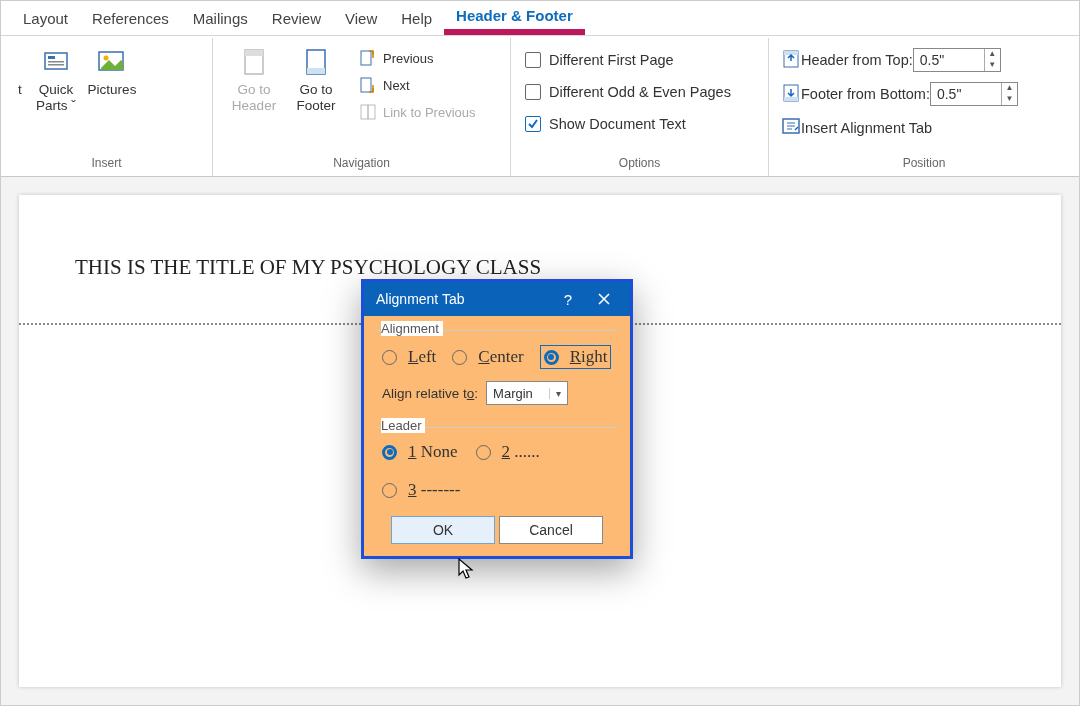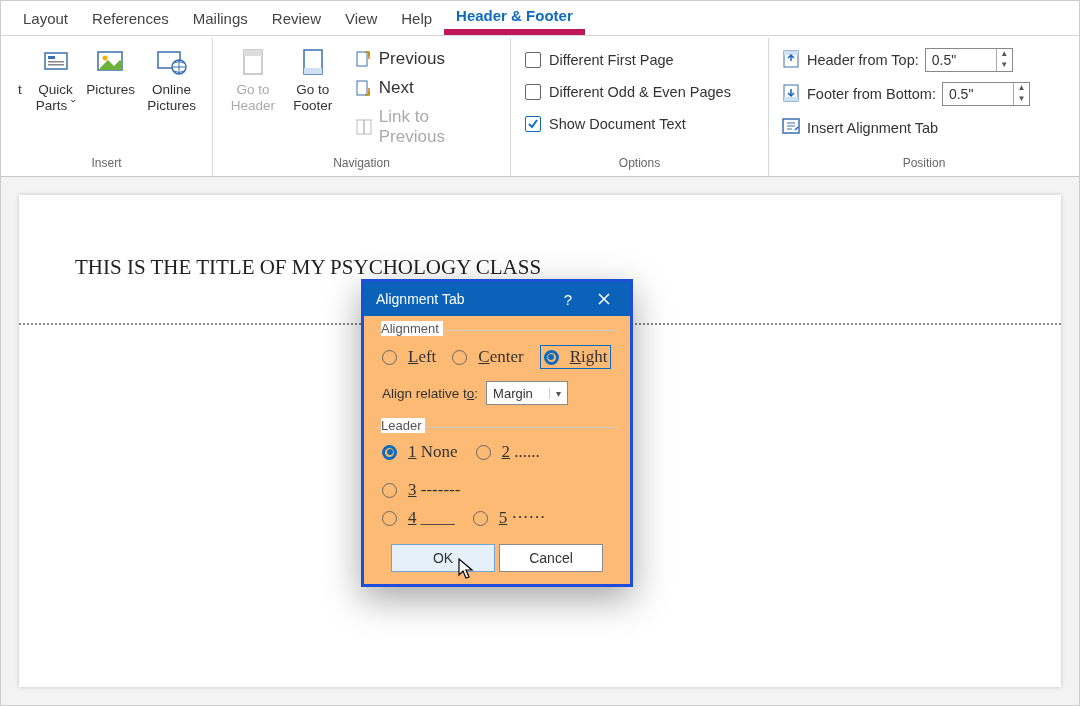--- a/index.html
+++ b/index.html
@@ -75,36 +75,36 @@
     color: #333;
     font-size: 13.5px;
     line-height: 1.2;
   }
   .bigbtn.disabled { color: #aaa; }
   .bigbtn .icon { width: 32px; height: 32px; margin-bottom: 4px; display:flex; align-items:center; justify-content:center; }
   .vstack { display: flex; flex-direction: column; gap: 3px; padding-top:4px; }
   .smallbtn {
     display: flex; align-items: center; gap: 6px;
     padding: 3px 6px; cursor: pointer; color: #333;
-    font-size: 17px;
+    font-size: 13px;
   }
   .smallbtn.disabled { color: #aaa; justify-content: flex-end; }
   .smallbtn .icon { width:18px; height:18px; display:flex; align-items:center; justify-content:center; }
   .checkrow {
     display:flex; align-items:center; gap:8px; padding:4px 4px; font-size:14.5px; color:#333;
   }
   .checkbox {
     width:16px; height:16px; border:1.5px solid #666; border-radius:2px; display:flex; align-items:center; justify-content:center;
     background:#fff;
   }
   .checkbox.checked { border-color:#0f6cbd; }
   .checkbox.checked svg { display:block; }
   .checkbox svg { display:none; }
   .posrow {
-    display:flex; align-items:center; gap:6px; padding:2px 2px; font-size:14.5px;
+    display:flex; align-items:center; padding:2px 2px; font-size:14.5px;
   }
   .spinbox {
     display:flex; align-items:center; border:1px solid #888; height:24px; background:#fff;
   }
   .spinbox .val { width:70px; padding:0 6px; font-size:14px; }
   .spinbox .arrows { display:flex; flex-direction:column; border-left:1px solid #aaa; }
   .spinbox .arrows div { width:15px; height:11px; font-size:8px; line-height:9px; text-align:center; color:#555; cursor:pointer; }
   
   
   .docwrap {
@@ -231,30 +231,20 @@
       <div class="bigbtn">
         <span class="icon">
           <svg width="30" height="28">
               <rect x="2" y="4" width="24" height="18" fill="none" stroke="#3a6fb0" stroke-width="1.5"></rect>
               <circle cx="9" cy="10" r="2.5" fill="#f2b200"></circle>
               <path d="M4 20 L12 12 L18 18 L24 12 L26 14 L26 22 L4 22 Z" fill="#6fb03a"></path>
             </svg>
         </span>
         <span>Pictures</span>
       </div>
-      <div class="bigbtn" style="width:62px;">
-        <span class="icon">
-          <svg width="32" height="28">
-              <rect x="2" y="4" width="22" height="16" fill="none" stroke="#3a6fb0" stroke-width="1.5"></rect>
-              <circle cx="23" cy="19" r="7" fill="#fff" stroke="#3a6fb0" stroke-width="1.5"></circle>
-              <path d="M17 19 h12 M23 12 v14 M18 15 q5 -3 10 0 M18 23 q5 3 10 0" stroke="#3a6fb0" fill="none" stroke-width="1"></path>
-            </svg>
-        </span>
-        <span>Online Pictures</span>
-      </div>
     </div>
     <div class="group-label">Insert</div>
   </div>
 
   <div class="group" style="width:298px;">
     <div class="group-body">
       <div class="bigbtn disabled">
         <span class="icon">
           <svg width="26" height="30">
               <rect x="4" y="3" width="18" height="24" fill="none" stroke="#bbb" stroke-width="1.5"></rect>
@@ -437,30 +427,20 @@
         </label>
         <label class="radio">
           <span class="dot"></span>
           <span><span class="underline-access">2</span><span> ......</span></span>
         </label>
         <label class="radio">
           <span class="dot"></span>
           <span><span class="underline-access">3</span><span> -------</span></span>
         </label>
       </div>
-      <div class="radio-row" style="gap:18px;">
-        <label class="radio">
-          <span class="dot"></span>
-          <span><span class="underline-access">4</span><span> ____</span></span>
-        </label>
-        <label class="radio">
-          <span class="dot"></span>
-          <span><span class="underline-access">5</span><span> ······</span></span>
-        </label>
-      </div>
     </div>
 
     <div class="dlg-btns">
       <div class="dlg-btn primary">OK</div>
       <div class="dlg-btn">Cancel</div>
     </div>
   </div>
 </div>
 
 <div class="mouse-cursor">

